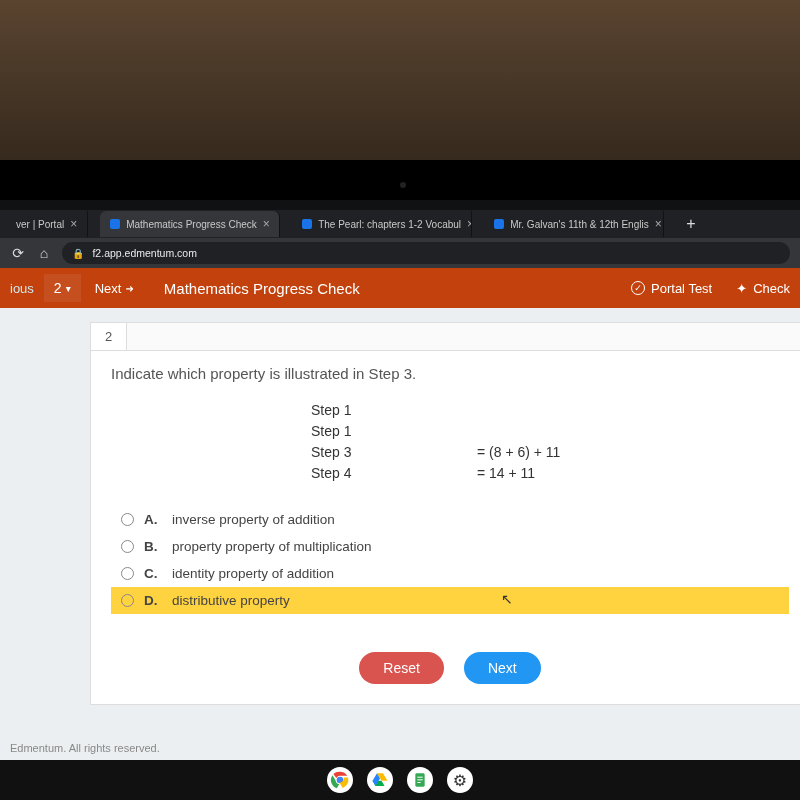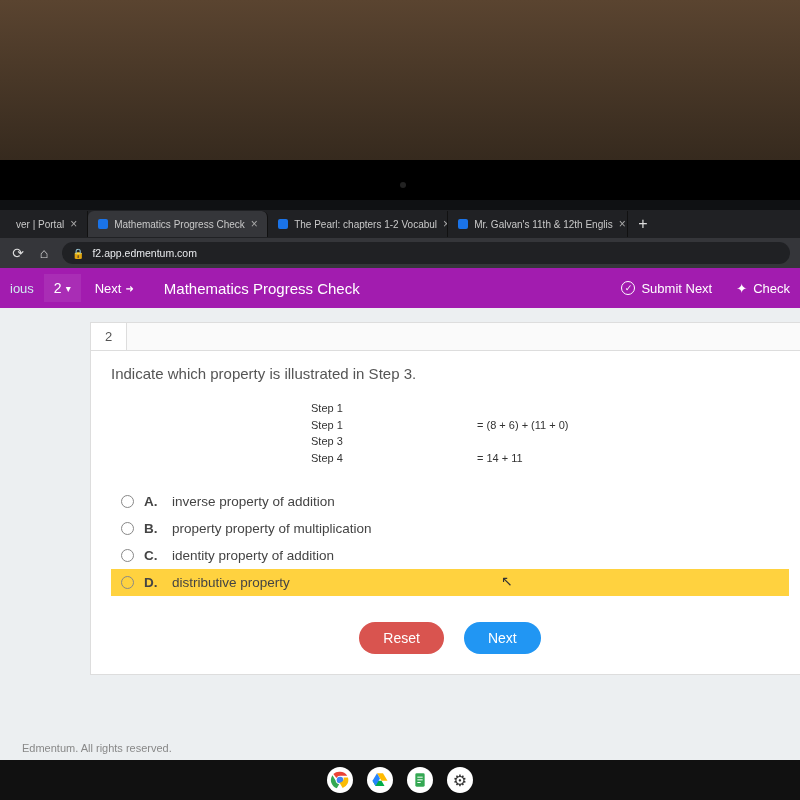--- a/index.html
+++ b/index.html
@@ -17,42 +17,42 @@
     top: 160px; left: 0; right: 0; bottom: 0;
     background: #0f1113;
     border-top: 10px solid #000;
   }
   .camera-bar { height: 30px; background: #000; position: relative; }
   .camera-bar::after {
     content: ''; position: absolute; top: 12px; left: 50%;
     width: 6px; height: 6px; background: #222; border-radius: 50%;
   }
   .browser { position: absolute; top: 40px; left: 0; right: 0; bottom: 40px; background: #202124; }
-  .tab-row { display: flex; align-items: center; height: 28px; background: #202124; padding: 0 6px; gap: 0; }
+  .tab-row { display: flex; align-items: center; height: 28px; background: #202124; padding: 0 6px; gap: 12px; }
   .tab {
     display: flex; align-items: center; gap: 6px;
     padding: 0 10px; height: 26px; font-size: 10px; color: #c9c9c9;
     border-right: 1px solid #111; max-width: 180px; overflow: hidden; white-space: nowrap;
   }
   .tab.active { background: #35363a; border-radius: 6px 6px 0 0; }
   .tab .fav { width: 10px; height: 10px; flex: 0 0 10px; background: #1a73e8; border-radius: 2px; }
   .tab .tclose { color: #aaa; font-size: 12px; }
   .newtab { color: #ddd; font-size: 16px; padding: 0 10px; cursor: pointer; }
   .addr-row { display: flex; align-items: center; gap: 10px; height: 30px; background: #35363a; padding: 0 10px; }
   .nav-ico { color: #ddd; font-size: 14px; width: 16px; text-align: center; }
   .addr {
     flex: 1; background: #202124; border-radius: 14px; height: 22px;
     display: flex; align-items: center; padding: 0 10px; gap: 8px;
     color: #9aa0a6; font-size: 10.5px; overflow: hidden; white-space: nowrap;
   }
   .lock { color: #9aa0a6; font-size: 10px; }
   .addr .host { color: #e8eaed; }
   .page { position: absolute; top: 58px; left: 0; right: 0; bottom: 0; background: #eceff1; }
   .app-header {
-    height: 40px; background: #a21caf; color: #fff;
+    height: 40px; background: #c2410c; color: #fff;
     display: flex; align-items: center; padding: 0 0 0 0;
     font-size: 14px;
   }
   .app-header .prev { padding: 0 10px; color: #d0eaf0; font-size: 13px; }
   .app-header .qnum { background: rgba(255,255,255,0.08); padding: 6px 10px; font-size: 14px; display: flex; align-items: center; gap: 4px;}
   .app-header .next { padding: 0 14px; color: #fff; font-size: 13px; display:flex; align-items:center; gap:4px;}
   .app-header .title { padding: 0 16px; font-size: 15px; }
   .app-header .spacer { flex: 1; }
   .app-header .submit { display:flex; align-items:center; gap:6px; padding: 0 14px; font-size: 13px; }
   .app-header .tool { display:flex; align-items:center; gap:6px; padding: 0 10px; font-size: 13px; }
@@ -66,45 +66,45 @@
     padding: 0;
   }
   .q-tab {
     display: inline-block; background: #fff; border: 1px solid #ddd;
     border-bottom: none; padding: 6px 14px; margin: -1px 0 0 -1px;
     font-size: 13px; color: #555;
   }
   .q-body { padding: 14px 20px 20px 20px; background: #fff; border-top:1px solid #ddd;}
   .prompt { font-size: 15px; color: #555; margin-bottom: 18px; }
   .steps {
-    font-family: Arial, sans-serif; font-size: 11px; color: #333;
+    font-family: Arial, sans-serif; font-size: 14px; color: #333;
     margin: 0 auto 22px auto; width: fit-content;
   }
   .steps .row { display: flex; gap: 18px; line-height: 1.5; }
   .steps .lab { width: 50px; }
   .steps .expr { min-width: 210px; text-align: left; }
   .choices { margin-top: 10px; }
   .choice {
     display: flex; align-items: center; gap: 10px;
     padding: 6px 10px; font-size: 13.5px; color: #444;
   }
   .choice .radio {
     width: 13px; height: 13px; border: 1.5px solid #888; border-radius: 50%; flex: 0 0 13px;
   }
   .choice .letter { font-weight: bold; width: 18px; }
   .choice.highlight { background: #ffd23f; }
   .cursor { position: absolute; font-size: 14px; color: #333; }
-  .actions { display:flex; justify-content:center; gap:20px; margin-top: 26px; }
+  .actions { display:flex; justify-content:center; gap:20px; margin-top: 38px; }
   .btn {
     border: none; border-radius: 18px; padding: 8px 24px;
     color: #fff; font-size: 14px; cursor: pointer;
   }
   .btn.reset { background: #d9544f; }
   .btn.next { background: #2196f3; }
-  .footer { position:absolute; bottom:6px; left:22px; color:#888; font-size:11px;}
+  .footer { position:absolute; bottom:6px; left:10px; color:#888; font-size:11px;}
   .shelf {
     position: absolute; bottom: 0; left: 0; right: 0; height: 40px;
     background: #111; display: flex; justify-content: center; align-items: center; gap: 14px;
   }
   .shelf .app {
     width: 26px; height: 26px; border-radius: 50%; display:flex; align-items:center; justify-content:center;
   }
   .chrome { background: #fff; }
   .chrome svg { width:20px; height:20px;}
   .drive { background: #fff; }
@@ -162,43 +162,43 @@
           <span class="chev">▾</span>
         </span>
         <span class="next">
           <span>Next</span>
           <span class="chev">➜</span>
         </span>
         <span class="title">Mathematics Progress Check</span>
         <span class="spacer"></span>
         <span class="submit">
           <span class="check">✓</span>
-          <span>Submit Next</span>
+          <span>Portal Test</span>
         </span>
         <span class="tool">
           <span>✦</span>
           <span>Check</span>
         </span>
       </div>
 
       <div class="question-card">
         <div class="q-tab">2</div>
         <div class="q-body">
           <div class="prompt">Indicate which property is illustrated in Step 3.</div>
 
           <div class="steps">
             <div class="row">
               <span class="lab">Step 1</span>
             </div>
             <div class="row">
               <span class="lab">Step 1</span>
-              <span class="expr" style="padding-left:98px">= (8 + 6) + (11 + 0)</span>
             </div>
             <div class="row">
               <span class="lab">Step 3</span>
+              <span class="expr" style="padding-left:98px">= (8 + 6) + 11</span>
             </div>
             <div class="row">
               <span class="lab">Step 4</span>
               <span class="expr" style="padding-left:98px">= 14 + 11</span>
             </div>
           </div>
 
           <div class="choices">
             <div class="choice">
               <span class="radio"></span>

